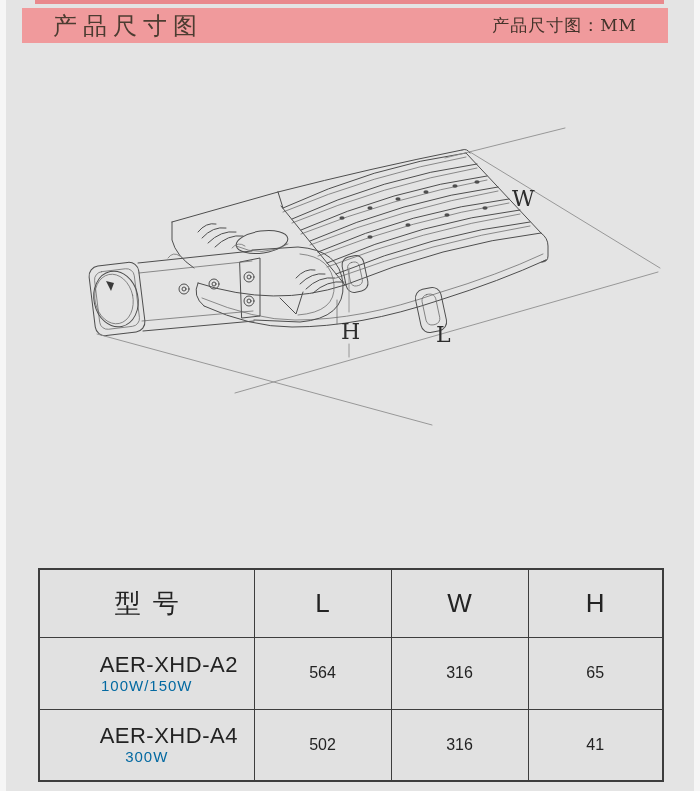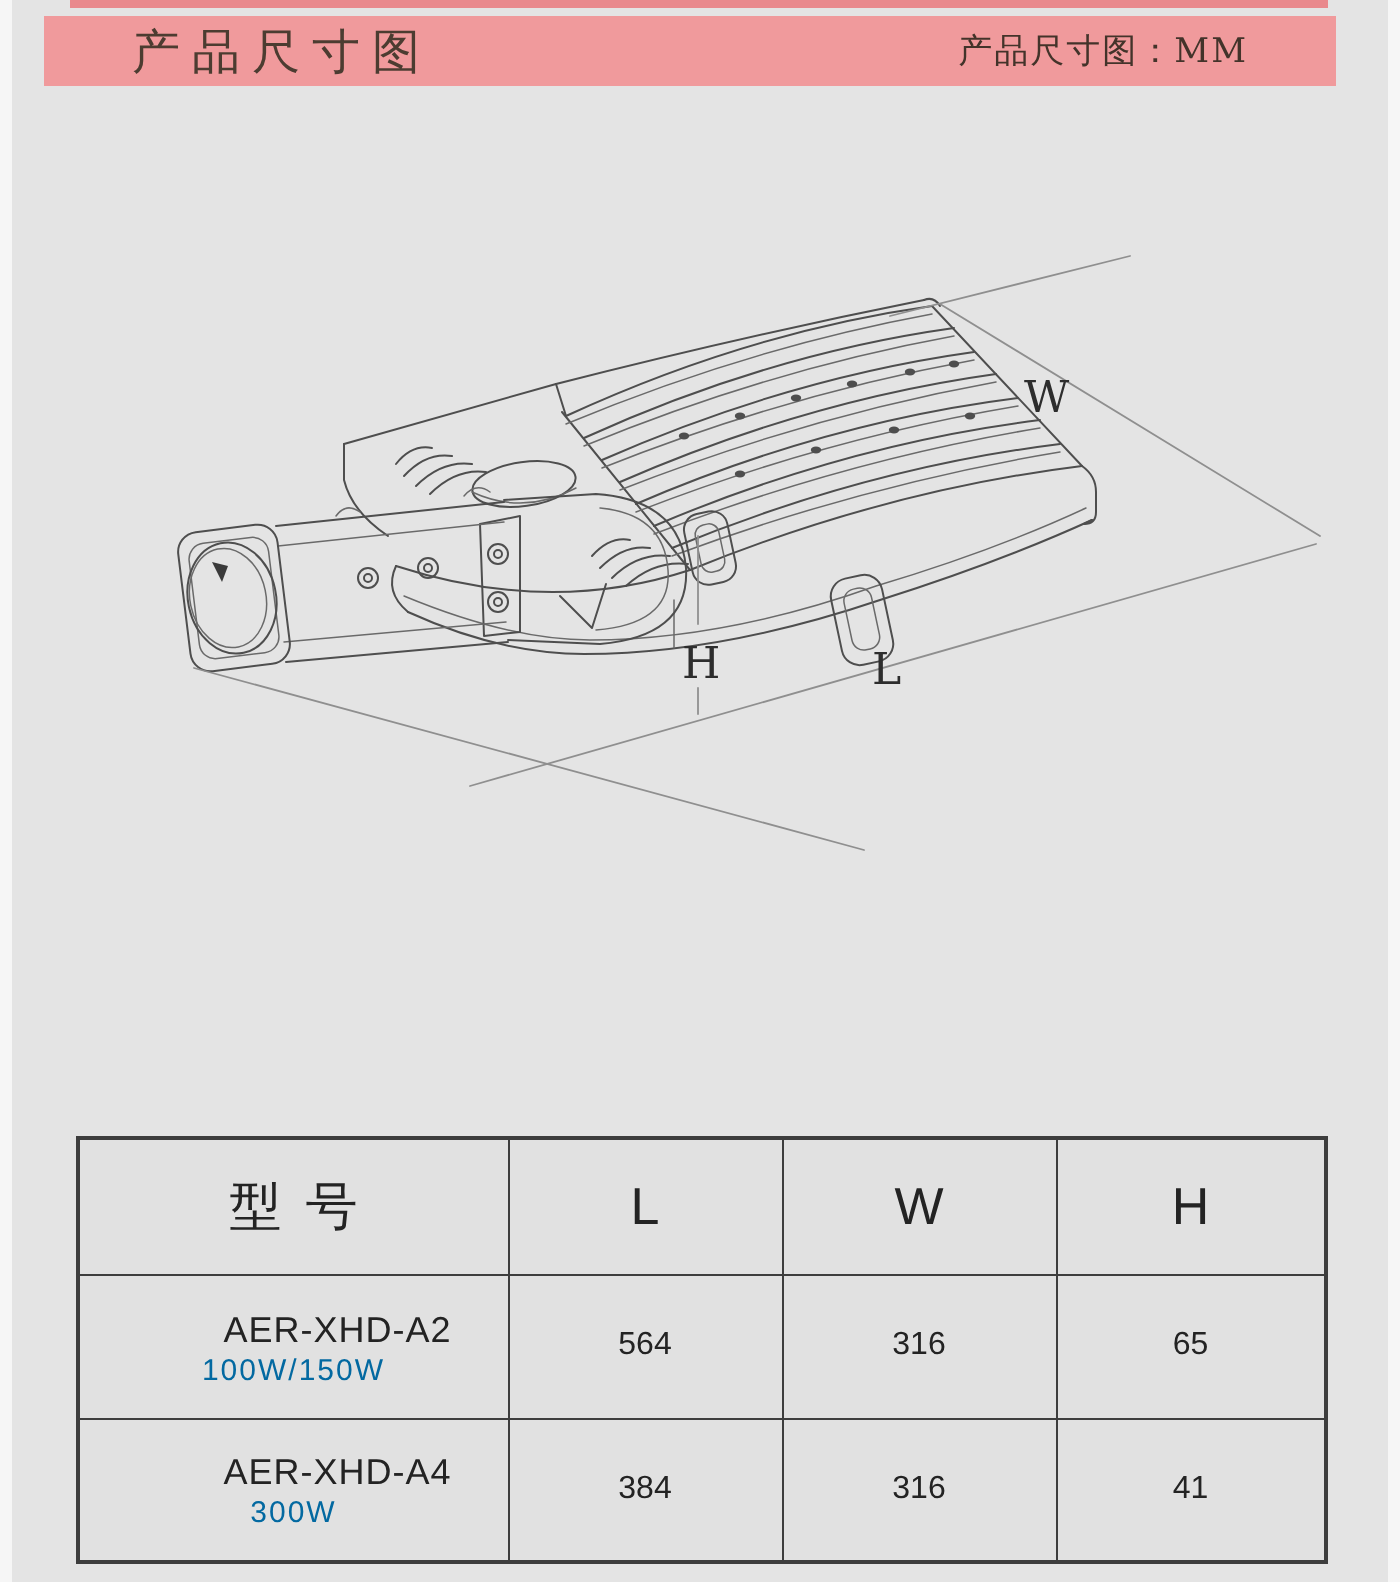--- a/index.html
+++ b/index.html
@@ -1,21 +1,21 @@
 <!DOCTYPE html>
 <html><head>
 <meta charset="utf-8">
 <style>
   html,body{margin:0;padding:0;}
   body{width:700px;height:791px;background:#f6f6f6;font-family:"Liberation Sans",sans-serif;}
   .page{position:relative;width:688px;height:791px;margin:0 6px;background:#e4e4e4;overflow:hidden;}
   
   .top-strip{position:absolute;left:29px;right:30px;top:0;height:4px;background:#e9898d;}
   .banner{position:absolute;left:16px;right:26px;top:8px;height:35px;background:#f09a9c;
-          display:flex;align-items:center;justify-content:space-between;padding:0 44px;box-sizing:border-box;}
+          display:flex;align-items:center;justify-content:space-between;padding:0 31px;box-sizing:border-box;}
   .banner .title{font-family:"DejaVu Serif","Liberation Serif",serif;font-size:24px;letter-spacing:6px;color:#4c3c31;}
   .banner .unit{font-family:"DejaVu Serif","Liberation Serif",serif;font-size:17px;letter-spacing:1px;color:#43332a;}
   
   .diagram{position:absolute;left:-6px;top:0;width:700px;height:500px;}
   .diagram path,.diagram line,.diagram rect,.diagram ellipse,.diagram circle{fill:none;stroke:#4e4e4e;stroke-width:1;stroke-linecap:round;stroke-linejoin:round;}
   .diagram .thin{stroke-width:0.75;stroke:#6a6a6a;}
   .diagram .bold{stroke-width:1.8;}
   .diagram .dimline{stroke:#8f8f8f;stroke-width:0.9;}
   .diagram .dot{fill:#4e4e4e;stroke:none;}
   .diagram .solid{fill:#3a3a3a;stroke:none;}
@@ -23,21 +23,21 @@
   
   table.spec{position:absolute;left:32px;top:568px;width:624px;height:214px;border-collapse:collapse;
              background:#e1e1e1;table-layout:fixed;}
   table.spec th,table.spec td{border:1.5px solid #3d3d3d;text-align:center;vertical-align:middle;color:#232323;padding:0;}
   table.spec{border:2px solid #3d3d3d;}
   .col-model{width:215px;} .col-l{width:137px;} .col-w{width:137px;} .col-h{width:135px;}
   tr.head{height:68px;}
   tr.row{height:48px;}
   th.model-h{font-family:"DejaVu Serif","Liberation Serif",serif;font-weight:normal;font-size:26px;letter-spacing:12px;text-indent:12px;}
   th.dim-h{font-weight:normal;font-size:26px;}
-  td .model{font-size:18px;letter-spacing:0.5px;line-height:24px;padding-left:44px;}
+  td .model{font-size:22px;letter-spacing:0.5px;line-height:24px;padding-left:44px;}
   td .power{font-size:15px;letter-spacing:1px;line-height:17px;color:#0369a1;}
   td.val{font-size:16px;}
 </style>
 </head>
 <body>
 
 <div class="page">
 
   <div class="top-strip"></div>
 
@@ -195,19 +195,19 @@
         </td>
         <td class="val">564</td>
         <td class="val">316</td>
         <td class="val">65</td>
       </tr>
       <tr class="row">
         <td>
           <div class="model">AER-XHD-A4</div>
           <div class="power">300W</div>
         </td>
-        <td class="val">384</td>
+        <td class="val">502</td>
         <td class="val">316</td>
         <td class="val">41</td>
       </tr>
     </tbody>
   </table>
 </div>
 
 </body></html>

